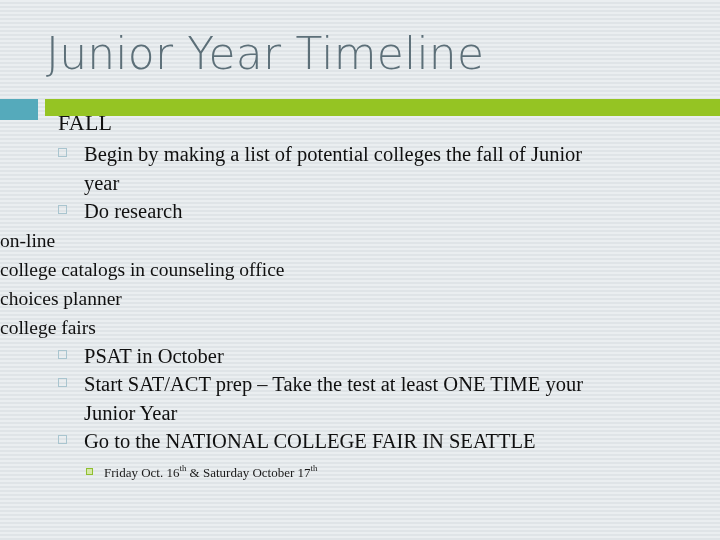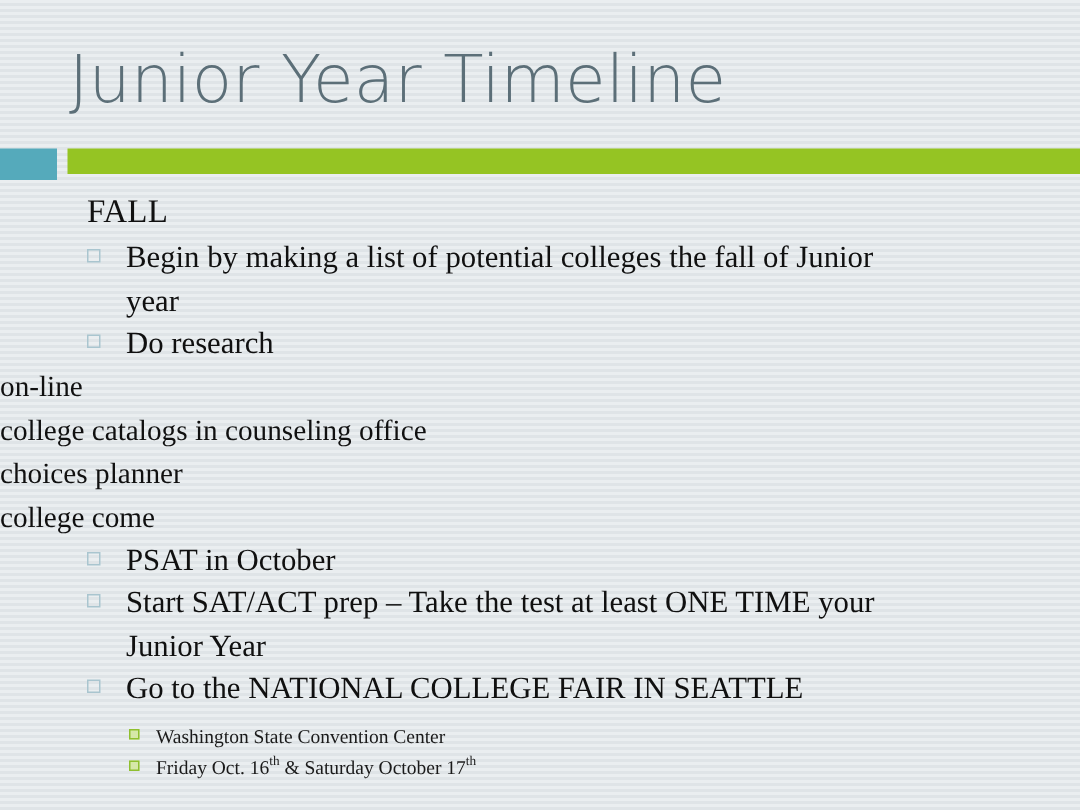--- a/index.html
+++ b/index.html
@@ -61,21 +61,21 @@
     top: 99px;
     width: 675px;
     height: 17px;
     background: #95c423;
   }
 
   
   #body-block {
     position: absolute;
     left: 0px;
-    top: 126px;
+    top: 108px;
     width: 616px;
   }
 
   .section-head {
     margin: 0 0 2px 0;
     padding-left: 58px;
     font-family: "Liberation Serif", serif;
     font-size: 22px;
     line-height: 30px;
     color: #111111;
@@ -170,45 +170,41 @@
 
     <div class="lvl2">
       <span>college catalogs in counseling office</span>
     </div>
 
     <div class="lvl2">
       <span>choices planner</span>
     </div>
 
     <div class="lvl2">
-      <span>college come</span>
+      <span>college fairs</span>
     </div>
 
 
     <div class="lvl1">
       <span class="bullet"></span>
       <span>PSAT in October</span>
     </div>
 
     <div class="lvl1">
       <span class="bullet"></span>
       <span>Start SAT/ACT prep – Take the test at least ONE TIME your Junior Year</span>
     </div>
 
     <div class="lvl1">
       <span class="bullet"></span>
       <span>Go to the NATIONAL COLLEGE FAIR IN SEATTLE</span>
     </div>
 
     <div id="sub-group">
 
-      <div class="lvl3">
-        <span class="bullet"></span>
-        <span>Washington State Convention Center</span>
-      </div>
 
       <div class="lvl3">
         <span class="bullet"></span>
         <span><span>Friday Oct. 16</span><sup>th</sup><span> &amp; Saturday October 17</span><sup>th</sup></span>
       </div>
 
     </div>
 
   </div>
 

